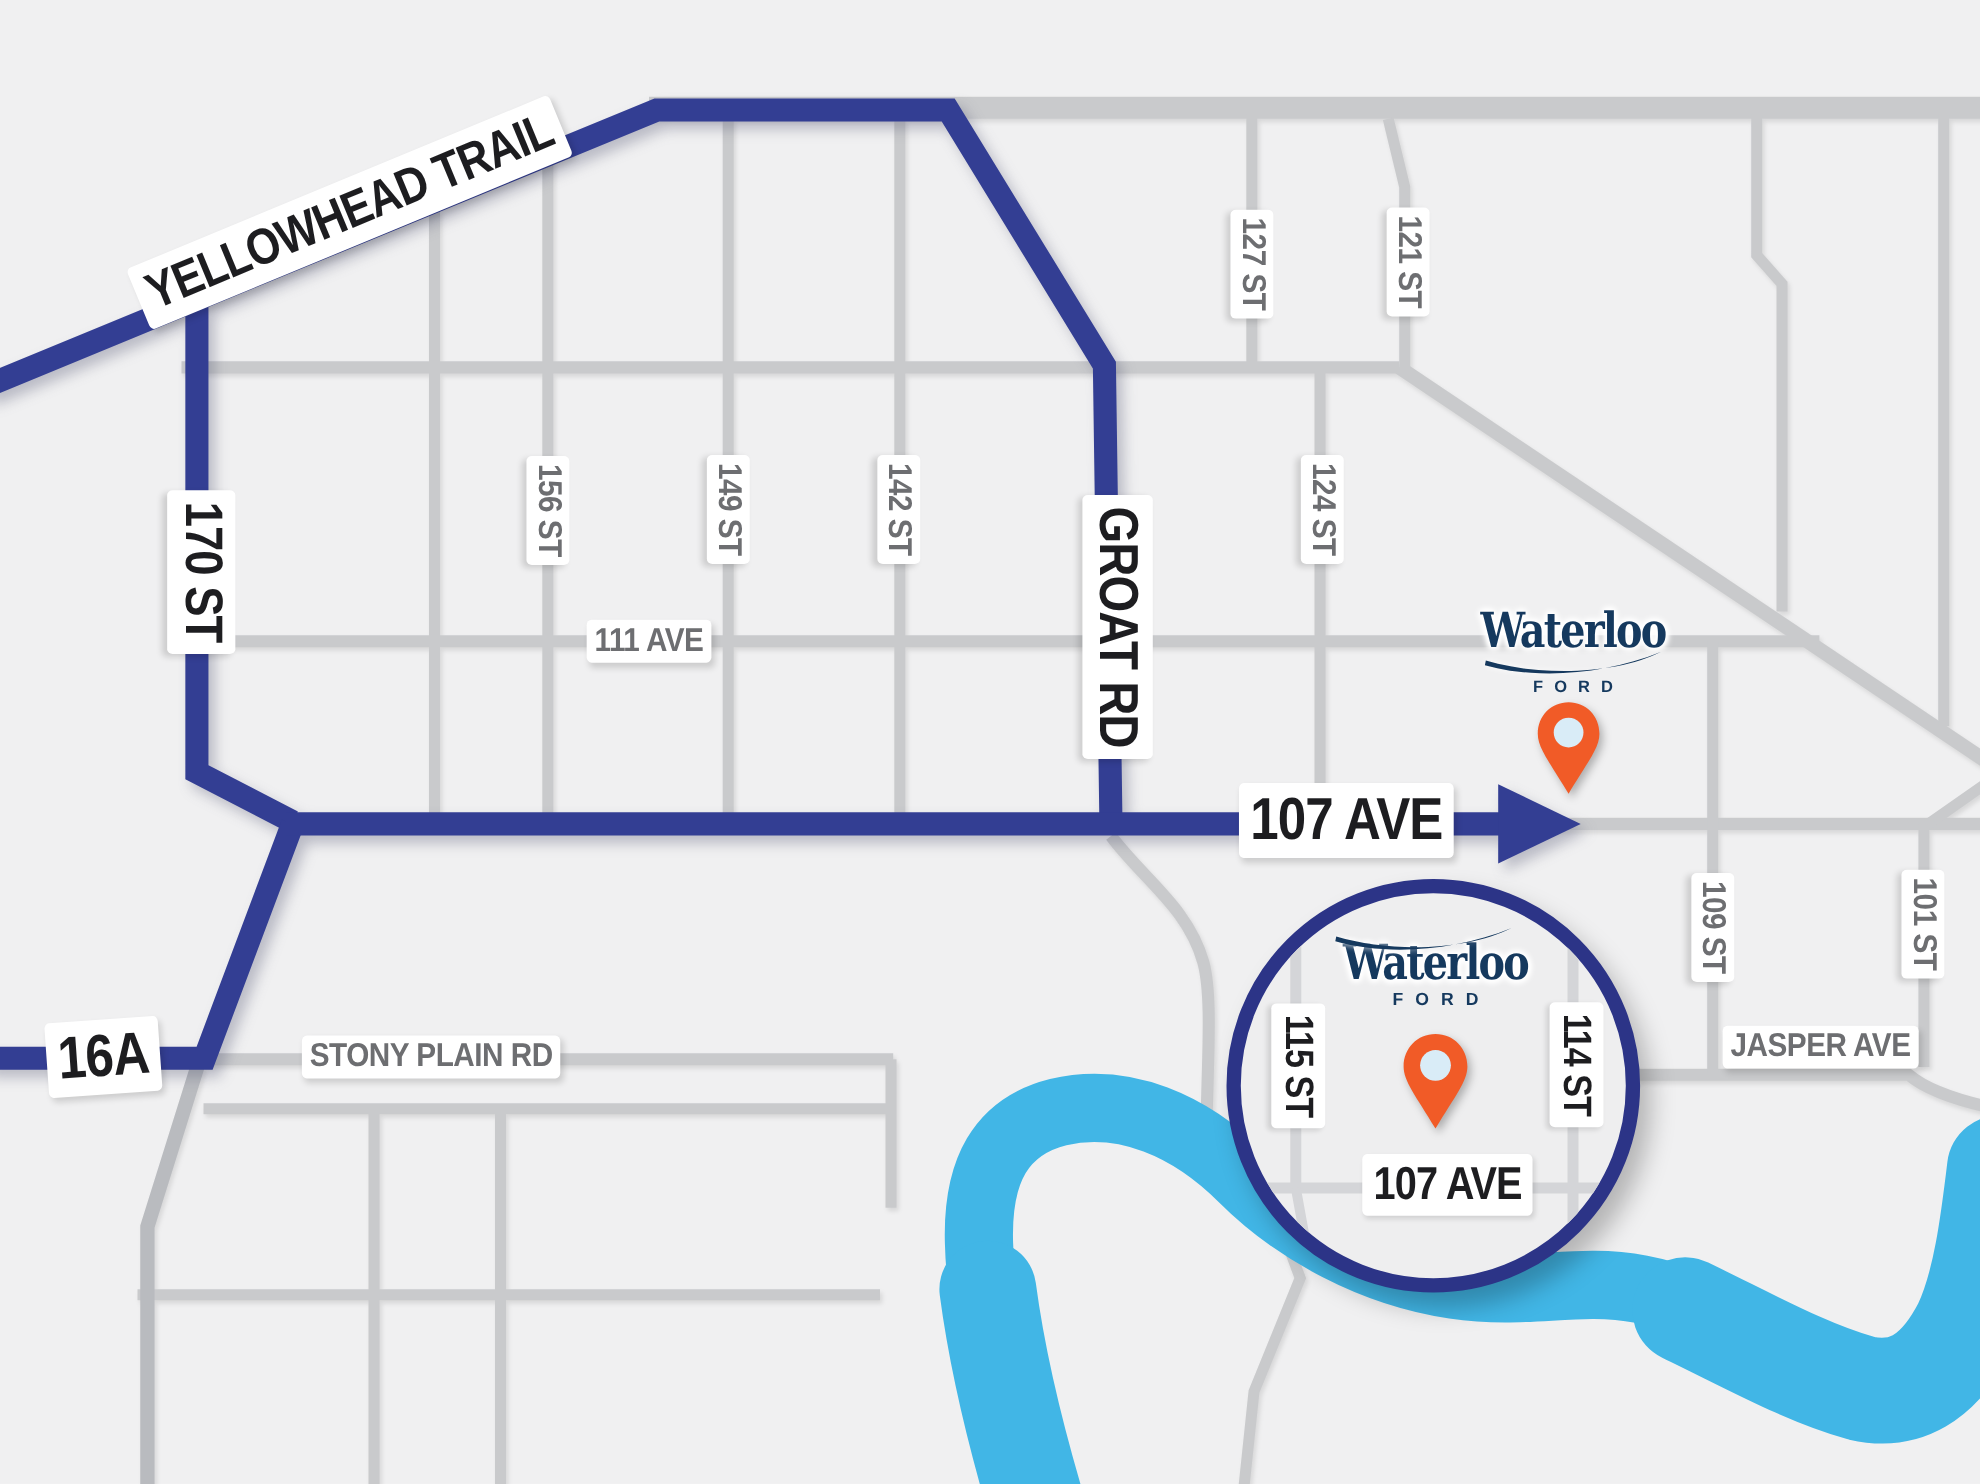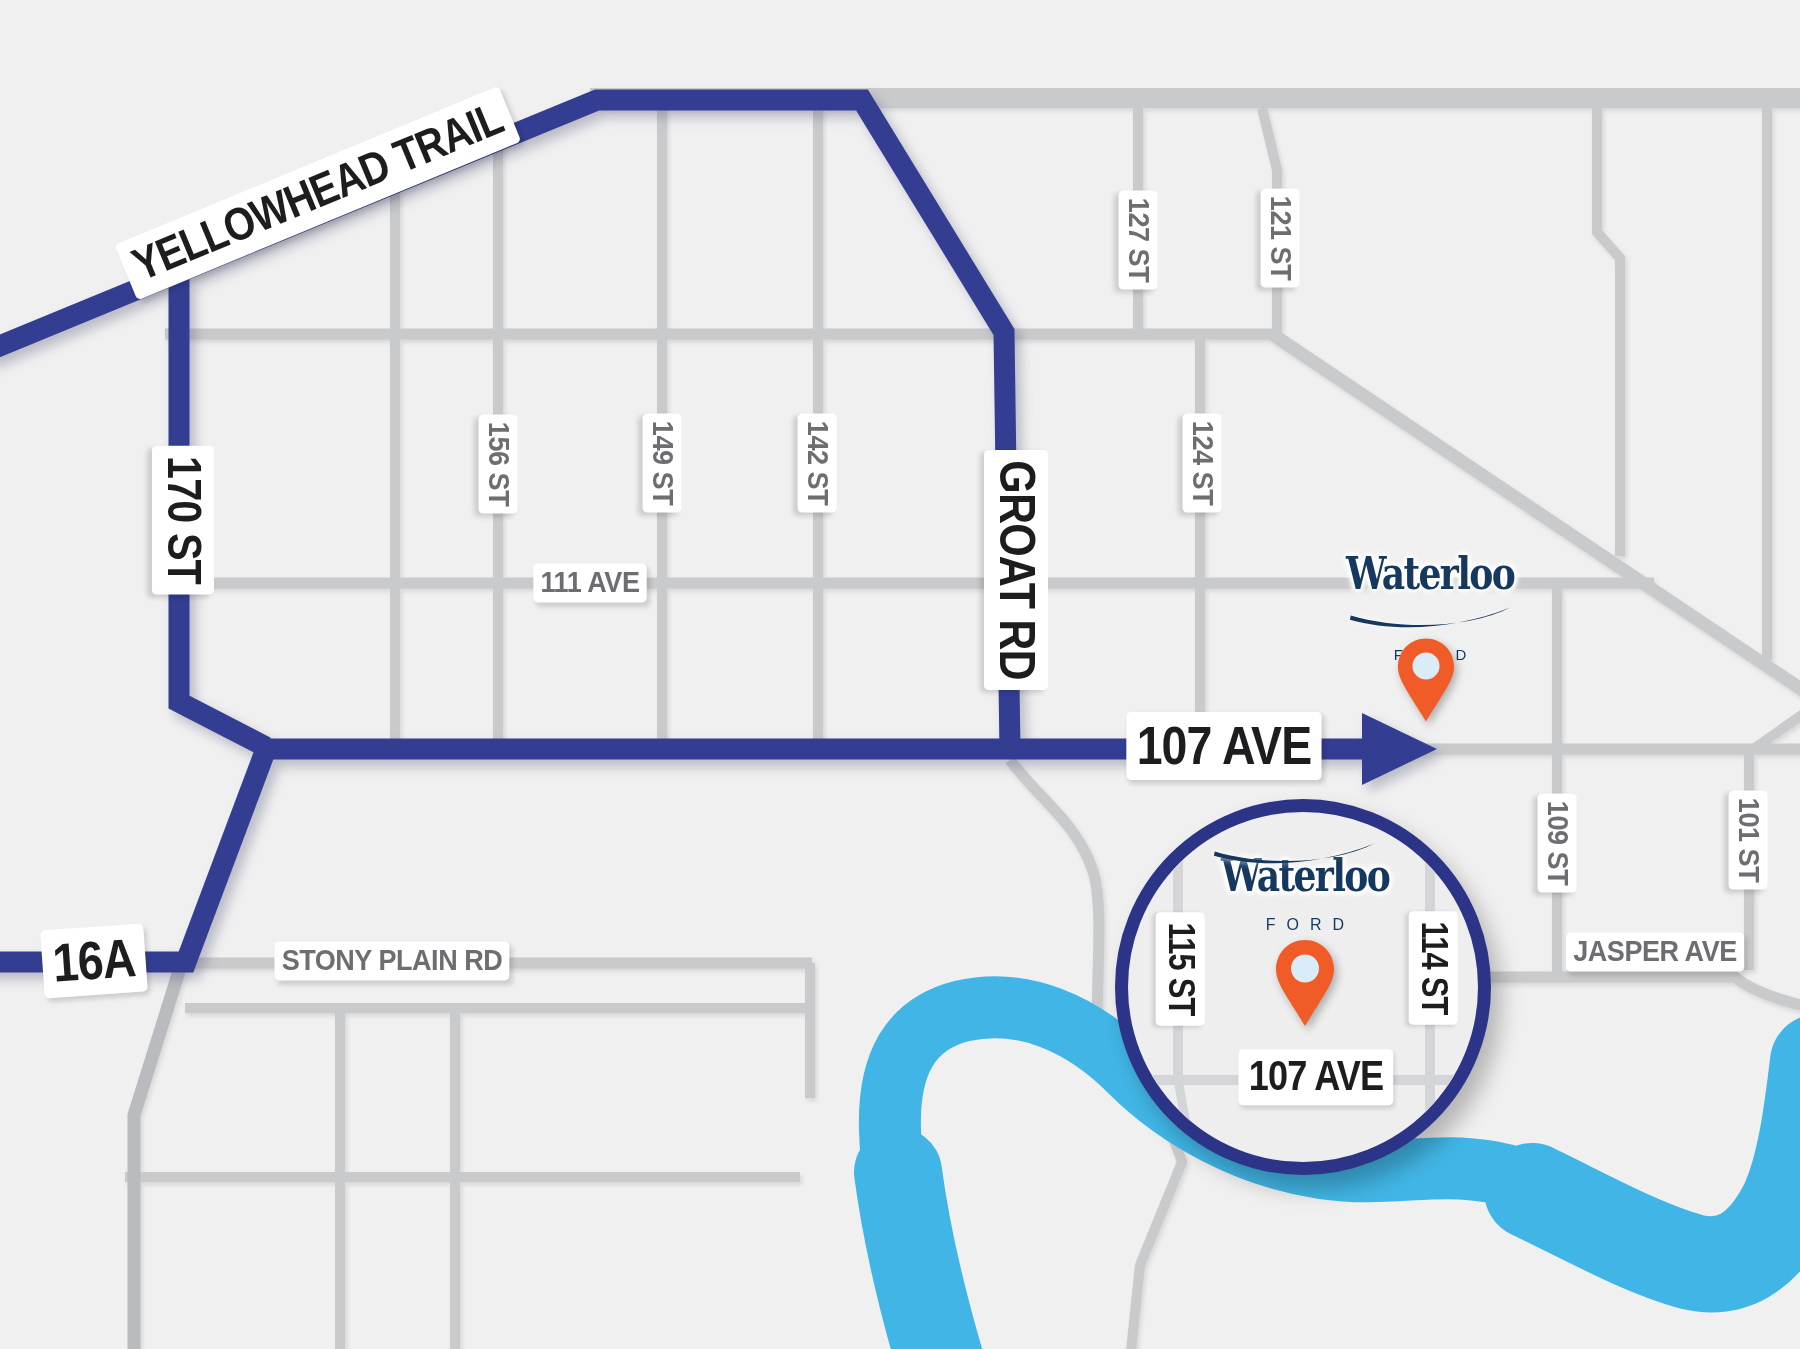--- a/index.html
+++ b/index.html
@@ -18,27 +18,27 @@
   .g-route polygon{fill:var(--c-route,#333e93);}
 
   
   .lbl{position:absolute;white-space:nowrap;background:#fff;border-radius:5px;
        font-weight:bold;line-height:1.04;box-shadow:3px 4px 6px rgba(0,0,0,.15);}
   .route-label{color:var(--c-label_black,#1d1d20);padding:5px 12px 7px;letter-spacing:-1px;}
   .street-label{color:var(--c-label_gray,#6d6e71);padding:3px 8px 5px;letter-spacing:-.5px;}
   .inset-lbl{box-shadow:2px 3px 5px rgba(0,0,0,.12);}
 
   
-  .brand{position:absolute;display:flex;flex-direction:column;align-items:center;transform:translateX(-50%);gap:15px;}
+  .brand{position:absolute;display:flex;flex-direction:column;align-items:center;transform:translateX(-50%);}
   .wordmark{font-family:"DejaVu Serif","Liberation Serif",serif;font-weight:bold;
             color:var(--c-brand_navy,#15395e);letter-spacing:-2px;
             transform:scaleX(.82);
             text-shadow:0 0 4px #fff,0 0 6px #fff,0 0 10px #fff,2px 2px 6px #fff,-2px 2px 6px #fff,0 -2px 6px #fff;}
   .brand svg{display:block;margin-top:-9px;filter:drop-shadow(0 0 3px #fff);}
-  .ford{color:var(--c-brand_navy,#15395e);font-weight:400;}
+  .ford{color:var(--c-brand_navy,#15395e);font-weight:700;}
 
   .pin{position:absolute;filter:drop-shadow(3px 4px 4px rgba(0,0,0,.28));}
 
   
   #inset{position:absolute;left:1115px;top:799px;width:350px;height:350px;
          border:13px solid var(--c-ring,#2c3487);border-radius:50%;
          background:var(--c-inset_bg,#eeeeef);overflow:hidden;
          box-shadow:10px 14px 22px rgba(0,0,0,.25);}
   #inset svg{position:absolute;left:0;top:0;}
   .g-inset-roads path{stroke:var(--c-inset_road,#d4d5d8);fill:none;}

